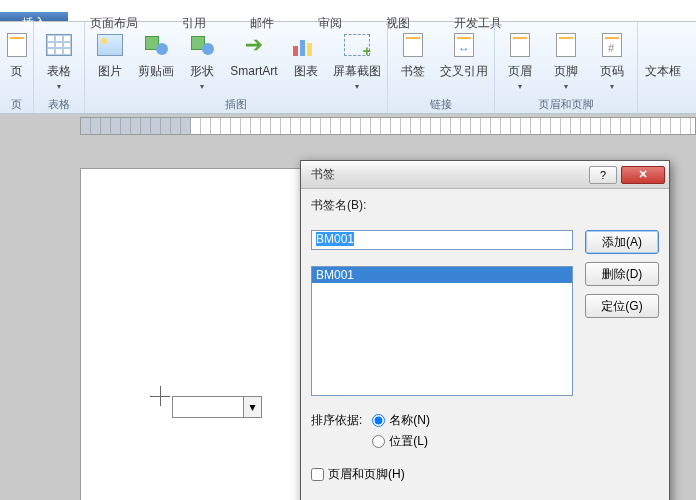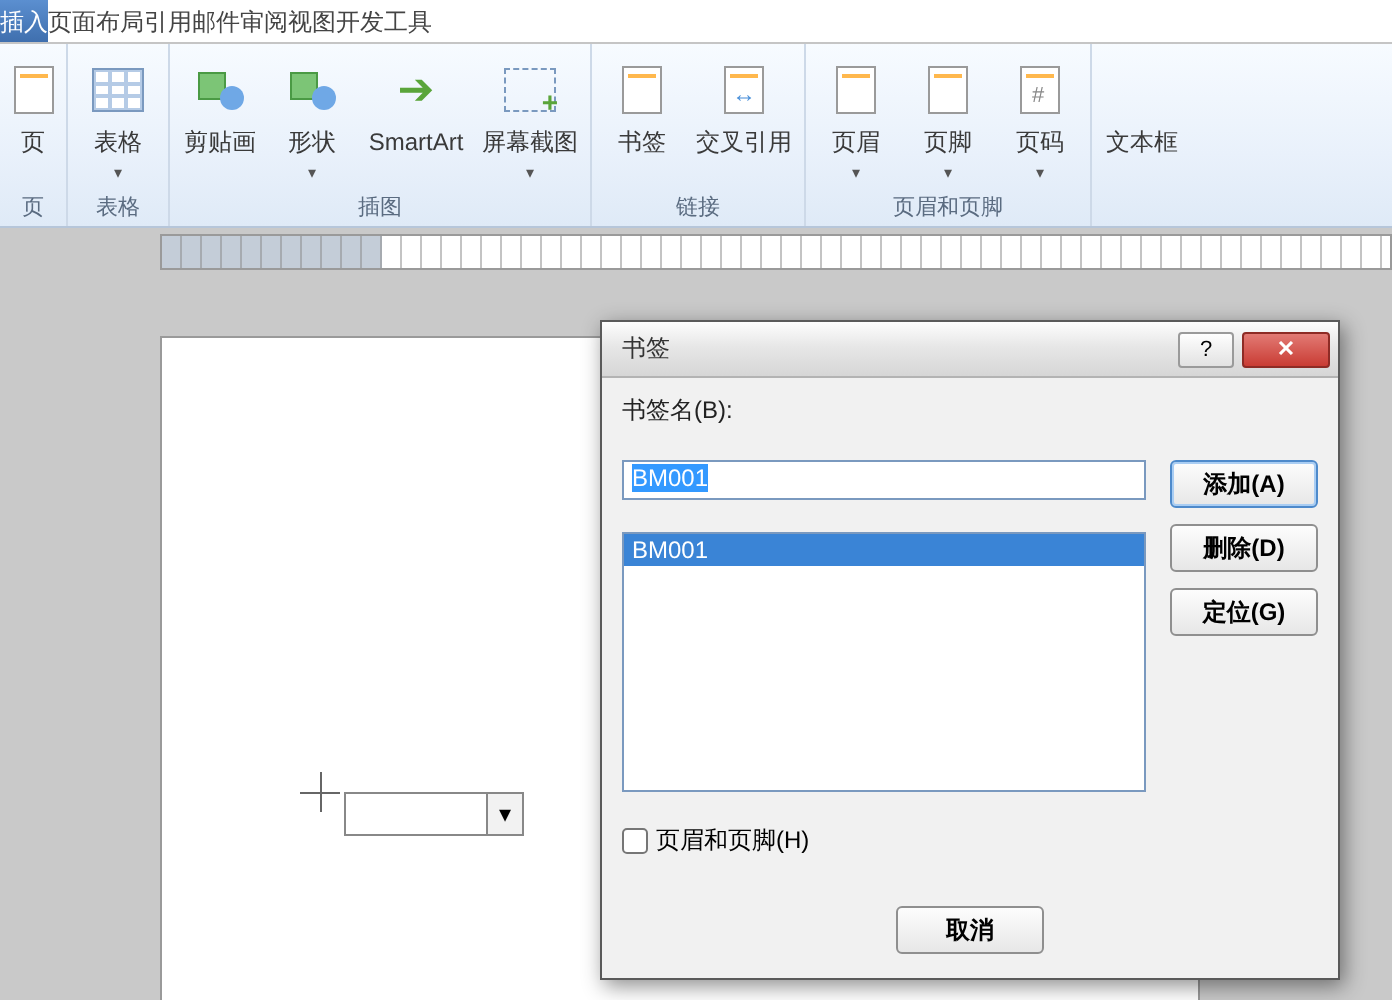--- a/index.html
+++ b/index.html
@@ -1,20 +1,20 @@
 <!DOCTYPE html>
 <html><head>
 <meta charset="utf-8">
 <style>
 * { box-sizing: border-box; margin: 0; padding: 0; }
 body { font-family: "Microsoft YaHei", "SimSun", Tahoma, sans-serif; font-size: 12px; background: #fff; overflow: hidden; width: 696px; height: 500px; position: relative; }
 
 
 .tabs { height: 22px; background: #fff; display: flex; align-items: stretch; border-bottom: 1px solid #c5c5c5; }
-.tab { padding: 3px 0 0; color: #444; cursor: pointer; }
+.tab { padding: 3px 22px 0; color: #444; cursor: pointer; margin-top: 12px; }
 .tab.active { background: linear-gradient(#5b8fd0,#3f6fae); color: #fff; }
 
 
 .ribbon { height: 92px; background: linear-gradient(#f7fbff,#e9f1fb 60%,#dfeaf7); border-bottom: 1px solid #b6c6da; display: flex; }
 .group { border-right: 1px solid #cdd9e8; display: flex; flex-direction: column; align-items: center; padding: 2px 2px 0; }
 .group-body { flex: 1; display: flex; align-items: flex-start; gap: 0; }
 .group-label { font-size: 11px; color: #5a6b80; padding: 2px 0 3px; line-height: 1; }
 .rbtn { display: flex; flex-direction: column; align-items: center; justify-content: flex-start; width: 46px; padding: 4px 2px 0; gap: 4px; text-align: center; color: #3a3a3a; cursor: pointer; border: 1px solid transparent; border-radius: 3px; }
 .rbtn .lbl { font-size: 12px; line-height: 13px; }
 .rbtn .ic { width: 32px; height: 32px; display: flex; align-items: center; justify-content: center; }
@@ -44,21 +44,21 @@
 .tb-btns { margin-left: auto; display: flex; gap: 4px; }
 .tb-btn { width: 28px; height: 18px; border: 1px solid #9a9a9a; border-radius: 2px; display: flex; align-items: center; justify-content: center; font-size: 11px; background: linear-gradient(#fefefe,#e2e2e2); }
 .tb-btn.close { width: 44px; background: linear-gradient(#e27a74,#c93c34); color: #fff; border-color: #8e2b25; font-weight: bold; }
 .dlg-body { padding: 8px 10px 12px; display: grid; grid-template-columns: 1fr auto; gap: 16px 12px; }
 .field-label { color: #222; grid-column: 1 / span 2; }
 .text-input { grid-column: 1; height: 20px; border: 1px solid #7a99bf; background: #fff; padding: 1px 4px; font-size: 12px; color: #2b2b2b; }
 .text-input .sel { background: #3399ff; color: #fff; }
 .listbox { grid-column: 1; height: 130px; border: 1px solid #7a99bf; background: #fff; overflow: hidden; }
 .listrow { background: #3a84d6; color: #fff; padding: 1px 4px; font-size: 12px; }
 .side-btns { grid-column: 2; grid-row: 2 / span 2; display: flex; flex-direction: column; gap: 8px; }
-.btn { width: 74px; height: 24px; border: 1px solid #8f8f8f; border-radius: 3px; background: linear-gradient(#fdfdfd,#e7e7e7); font-size: 12px; text-align: center; line-height: 22px; cursor: pointer; font-weight: bold; }
+.btn { width: 74px; height: 24px; border: 1px solid #8f8f8f; border-radius: 3px; background: linear-gradient(#fdfdfd,#e7e7e7); font-size: 12px; text-align: center; line-height: 22px; cursor: pointer; }
 .btn.primary { border-color: #4e8acb; box-shadow: 0 0 0 1px #a9cdf3 inset; }
 .sort-row { grid-column: 1 / span 2; display: flex; gap: 10px; align-items: flex-start; }
 .sort-row .opts { display: flex; flex-direction: column; gap: 4px; }
 .rad { display: flex; align-items: center; gap: 4px; }
 .rad input { margin: 0; }
 .chk-row { grid-column: 1 / span 2; display: flex; align-items: center; gap: 4px; }
 .footer { grid-column: 1 / span 2; display: flex; justify-content: center; padding-top: 8px; }
 .ico-grid { width: 26px; height: 22px; background: #fff; border: 1px solid #7a99bf; display: grid; grid-template: repeat(3,1fr)/repeat(3,1fr); }
 .ico-grid div { border: 1px solid #b5cbe6; }
 .ico-img { width: 26px; height: 22px; background: linear-gradient(#dceeff,#b6d6f2); border: 1px solid #7a99bf; position: relative; }
@@ -126,36 +126,52 @@
         <div class="dd">▾</div>
       </div>
     </div>
     <div class="group-label">表格</div>
   </div>
 
   <div class="group">
     <div class="group-body">
       <div class="rbtn">
         <div class="ic">
+            <div class="ico-img"></div>
+          </div>
+        <div class="lbl">图片</div>
+      </div>
+      <div class="rbtn">
+        <div class="ic">
             <div class="ico-shapes"></div>
           </div>
         <div class="lbl">剪贴画</div>
       </div>
       <div class="rbtn">
         <div class="ic">
             <div class="ico-shapes"></div>
           </div>
         <div class="lbl">形状</div>
         <div class="dd">▾</div>
       </div>
       <div class="rbtn" style="width:58px">
         <div class="ic">
             <div class="ico-arrow">➔</div>
           </div>
         <div class="lbl">SmartArt</div>
+      </div>
+      <div class="rbtn">
+        <div class="ic">
+            <div class="ico-chart">
+              <span></span>
+              <span></span>
+              <span></span>
+            </div>
+          </div>
+        <div class="lbl">图表</div>
       </div>
       <div class="rbtn" style="width:56px">
         <div class="ic">
             <div class="ico-shot"></div>
           </div>
         <div class="lbl">屏幕截图</div>
         <div class="dd">▾</div>
       </div>
     </div>
     <div class="group-label">插图</div>
@@ -251,20 +267,33 @@
     <div class="side-btns">
       <div class="btn primary">添加(A)</div>
       <div class="btn">删除(D)</div>
       <div class="btn">定位(G)</div>
     </div>
 
     <div class="listbox">
       <div class="listrow">BM001</div>
     </div>
 
+    <div class="sort-row">
+      <span>排序依据:</span>
+      <div class="opts">
+        <label class="rad">
+            <input type="radio" name="s" checked="" style="">
+            <span>名称(N)</span>
+          </label>
+        <label class="rad">
+            <input type="radio" name="s" style="">
+            <span>位置(L)</span>
+          </label>
+      </div>
+    </div>
 
     <label class="chk-row">
       <input type="checkbox" style="">
         <span>页眉和页脚(H)</span>
     </label>
 
     <div class="footer">
       <div class="btn">取消</div>
     </div>
   </div>

